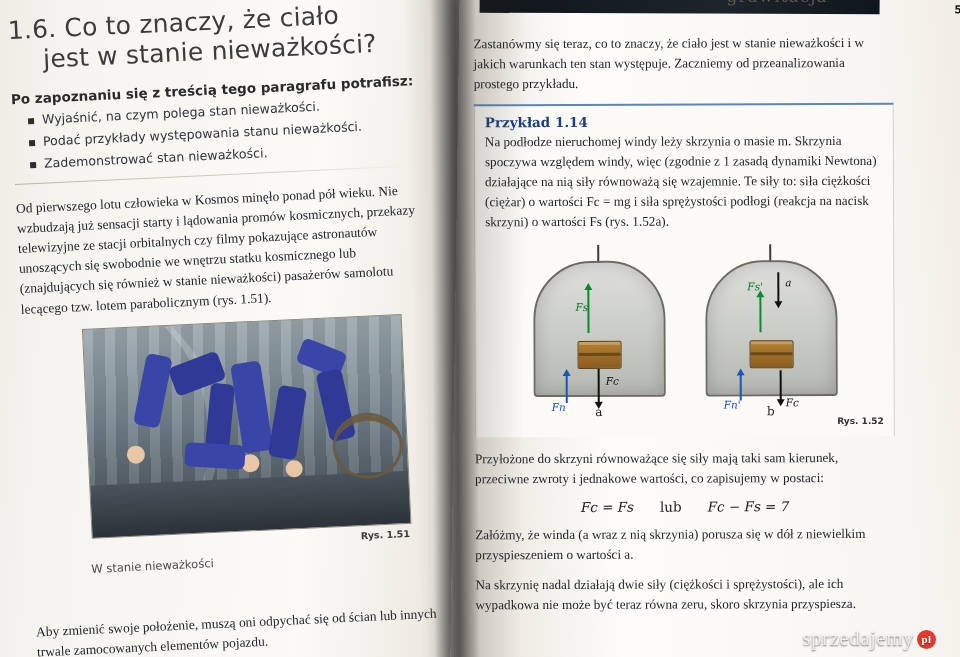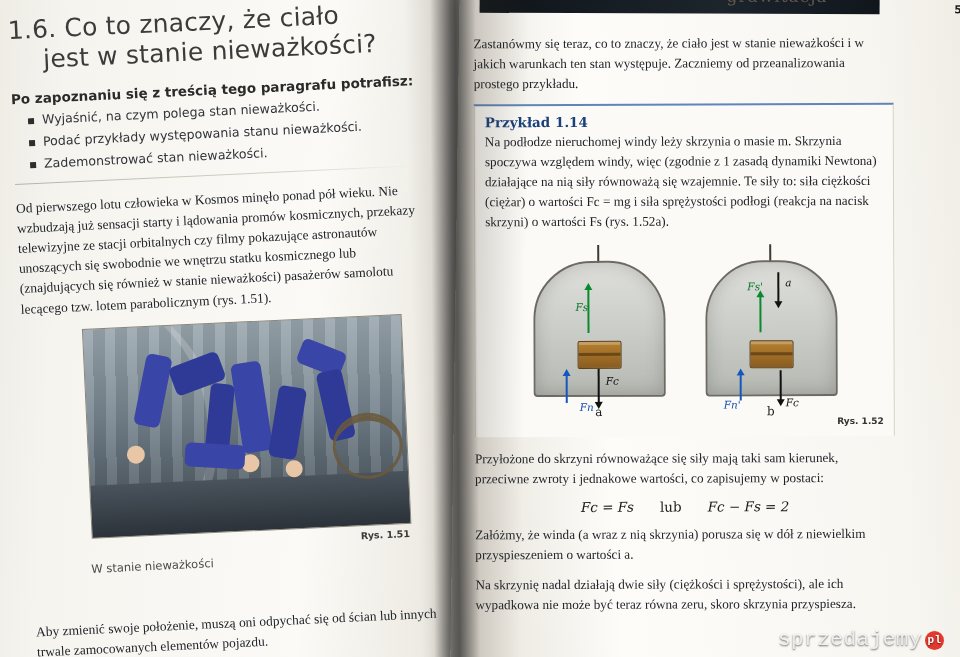--- a/index.html
+++ b/index.html
@@ -209,22 +209,22 @@
     font-weight:bold;color:#333;margin-top:2px;
   }
   .eqrow{
     display:flex;gap:26px;justify-content:center;align-items:center;
     font-family:"DejaVu Serif", serif;font-size:13.5px;font-style:italic;color:#1a1a1a;
     margin:8px 0 10px 0;
   }
   .eqrow .lub{font-style:normal;}
   
   .wm{
-    position:absolute;right:16px;bottom:6px;
-    font-family:Liberation Mono, monospace;font-size:21px;color:rgba(255,255,255,.82);
+    position:absolute;right:24px;bottom:6px;
+    font-family:Liberation Serif, serif;font-size:21px;color:rgba(255,255,255,.82);
     text-shadow:0 1px 2px rgba(0,0,0,.6);
     letter-spacing:.5px;
   }
   .wm .dot{
     display:inline-block;width:19px;height:19px;border-radius:50%;
     background:#e23a2e;color:#fff;font-size:11px;font-weight:bold;
     text-align:center;line-height:19px;margin-left:3px;vertical-align:2px;
   }
   
   .curve-l{
@@ -317,21 +317,21 @@
               <div class="cab"></div>
               <div class="crate"></div>
 
               <div class="arrow green up" style="left:64px;top:44px;height:44px;"></div>
               <div class="flabel g" style="left:52px;top:28px;margin-top:28px;">Fs</div>
 
               <div class="arrow down" style="left:74px;top:124px;height:34px;"></div>
               <div class="flabel k" style="left:82px;top:130px;">Fc</div>
 
               <div class="arrow blue up" style="left:42px;top:130px;height:28px;"></div>
-              <div class="flabel b" style="left:28px;top:156px;margin-left:28px;">Fn</div>
+              <div class="flabel b" style="left:28px;top:156px;">Fn</div>
 
               <div class="subfig">a</div>
             </div>
 
             <div class="elev">
               <div class="rope"></div>
               <div class="cab"></div>
               <div class="crate"></div>
 
               <div class="arrow down" style="left:82px;top:28px;height:30px;"></div>
@@ -351,21 +351,21 @@
           </div>
 
           <div class="rys-right">Rys. 1.52</div>
         </div>
 
         <p class="r-body" style="margin-top:12px;width:395px;">Przyłożone do skrzyni równoważące się siły mają taki sam kierunek, przeciwne zwroty i jednakowe wartości, co zapisujemy w postaci:</p>
 
         <div class="eqrow">
           <span>Fc = Fs</span>
           <span class="lub">lub</span>
-          <span>Fc − Fs = 2</span>
+          <span>Fc − Fs = 7</span>
         </div>
 
         <p class="r-body" style="width:395px;">Załóżmy, że winda (a wraz z nią skrzynia) porusza się w dół z niewielkim przyspieszeniem o wartości a.</p>
         <p class="r-body" style="width:395px;">Na skrzynię nadal działają dwie siły (ciężkości i sprężystości), ale ich wypadkowa nie może być teraz równa zeru, skoro skrzynia przyspiesza.</p>
       </div>
       <div class="curve-r"></div>
     </div>
 
     <div class="gutter"></div>
   </div>

